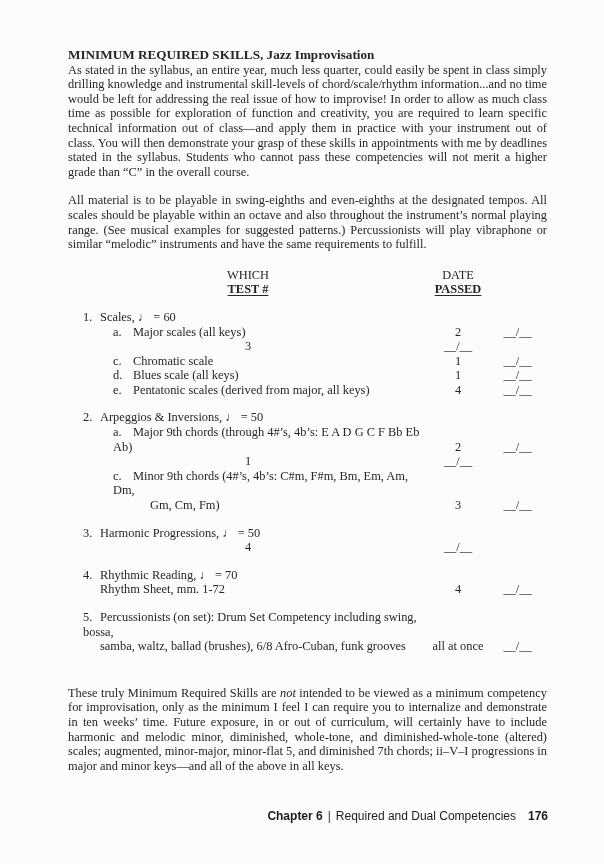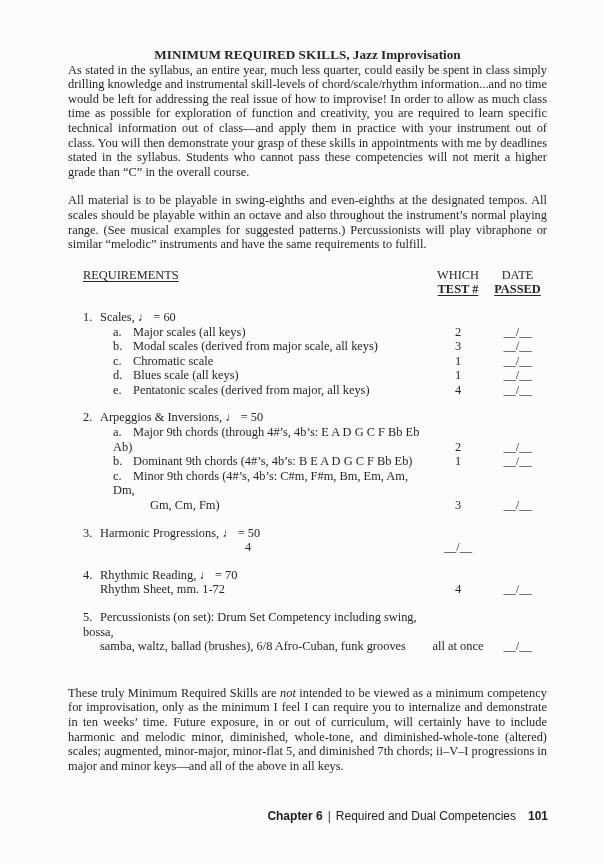--- a/index.html
+++ b/index.html
@@ -15,21 +15,21 @@
     line-height: 14.6px;
     overflow: hidden;
   }
   .content {
     position: absolute;
     left: 68px;
     top: 48px;
     width: 479px;
   }
   .doc-title {
-    text-align: center;
+    text-align: left;
     font-weight: bold;
     font-size: 13.2px;
   }
   .doc-subtitle {
     text-align: center;
     font-size: 12.4px;
     margin-bottom: 16px;
   }
   .para {
     text-align: justify;
@@ -85,23 +85,20 @@
 
     <div class="doc-title">MINIMUM REQUIRED SKILLS, Jazz Improvisation</div>
 
     <p class="para">As stated in the syllabus, an entire year, much less quarter, could easily be spent in class simply drilling knowledge and instrumental skill-levels of chord/scale/rhythm information...and no time would be left for addressing the real issue of how to improvise! In order to allow as much class time as possible for exploration of function and creativity, you are required to learn specific technical information out of class—and apply them in practice with your instrument out of class. You will then demonstrate your grasp of these skills in appointments with me by deadlines stated in the syllabus. Students who cannot pass these competencies will not merit a higher grade than “C” in the overall course.</p>
 
     <p class="para">All material is to be playable in swing-eighths and even-eighths at the designated tempos. All scales should be playable within an octave and also throughout the instrument’s normal playing range. (See musical examples for suggested patterns.) Percussionists will play vibraphone or similar “melodic” instruments and have the same requirements to fulfill.</p>
 
     <div class="req-table">
 
       <div class="req-row req-head">
-        <div class="cell-text">
-          <span class="req-heading">REQUIREMENTS</span>
-        </div>
         <div class="cell-test">
           <div>WHICH</div>
           <div class="u">TEST #</div>
         </div>
         <div class="cell-date">
           <div>DATE</div>
           <div class="u">PASSED</div>
         </div>
       </div>
 
@@ -112,21 +109,20 @@
           </div>
           <div class="cell-test"></div>
             <div class="cell-date"></div>
         </div>
         <div class="req-row">
           <div class="cell-text sub-line"><span class="letter">a.</span><span>Major scales (all keys)</span></div>
           <div class="cell-test">2</div>
           <div class="cell-date">__/__</div>
         </div>
         <div class="req-row">
-          <div class="cell-text sub-line"><span class="letter">b.</span><span>Modal scales (derived from major scale, all keys)</span></div>
           <div class="cell-test">3</div>
           <div class="cell-date">__/__</div>
         </div>
         <div class="req-row">
           <div class="cell-text sub-line"><span class="letter">c.</span><span>Chromatic scale</span></div>
           <div class="cell-test">1</div>
           <div class="cell-date">__/__</div>
         </div>
         <div class="req-row">
           <div class="cell-text sub-line"><span class="letter">d.</span><span>Blues scale (all keys)</span></div>
@@ -147,21 +143,20 @@
           </div>
           <div class="cell-test"></div>
             <div class="cell-date"></div>
         </div>
         <div class="req-row">
           <div class="cell-text sub-line"><span class="letter">a.</span><span>Major 9th chords (through 4#’s, 4b’s: E A D G C F Bb Eb Ab)</span></div>
           <div class="cell-test">2</div>
           <div class="cell-date">__/__</div>
         </div>
         <div class="req-row">
-          <div class="cell-text sub-line"><span class="letter">b.</span><span>Dominant 9th chords (4#’s, 4b’s: B E A D G C F Bb Eb)</span></div>
           <div class="cell-test">1</div>
           <div class="cell-date">__/__</div>
         </div>
         <div class="req-row">
           <div class="cell-text">
             <div class="sub-line"><span class="letter">c.</span><span>Minor 9th chords (4#’s, 4b’s: C#m, F#m, Bm, Em, Am, Dm,</span></div>
             <div class="cont2">Gm, Cm, Fm)</div>
           </div>
           <div class="cell-test">3</div>
           <div class="cell-date">__/__</div>
@@ -212,15 +207,15 @@
         </div>
       </div>
 
     </div>
 
     <p class="para last"><span>These truly Minimum Required Skills are </span><i>not</i><span> intended to be viewed as a minimum competency for improvisation, only as the minimum I feel I can require you to internalize and demonstrate in ten weeks’ time. Future exposure, in or out of curriculum, will certainly have to include harmonic and melodic minor, diminished, whole-tone, and diminished-whole-tone (altered) scales; augmented, minor-major, minor-flat 5, and diminished 7th chords; ii–V–I progressions in major and minor keys—and all of the above in all keys.</span></p>
 
   </div>
 
   <div class="footer">
-    <span class="bold">Chapter 6</span><span class="sep">|</span><span>Required and Dual Competencies</span><span class="pagenum">101</span>
+    <span class="bold">Chapter 6</span><span class="sep">|</span><span>Required and Dual Competencies</span><span class="pagenum">176</span>
   </div>
 </div>
 
 </body></html>

